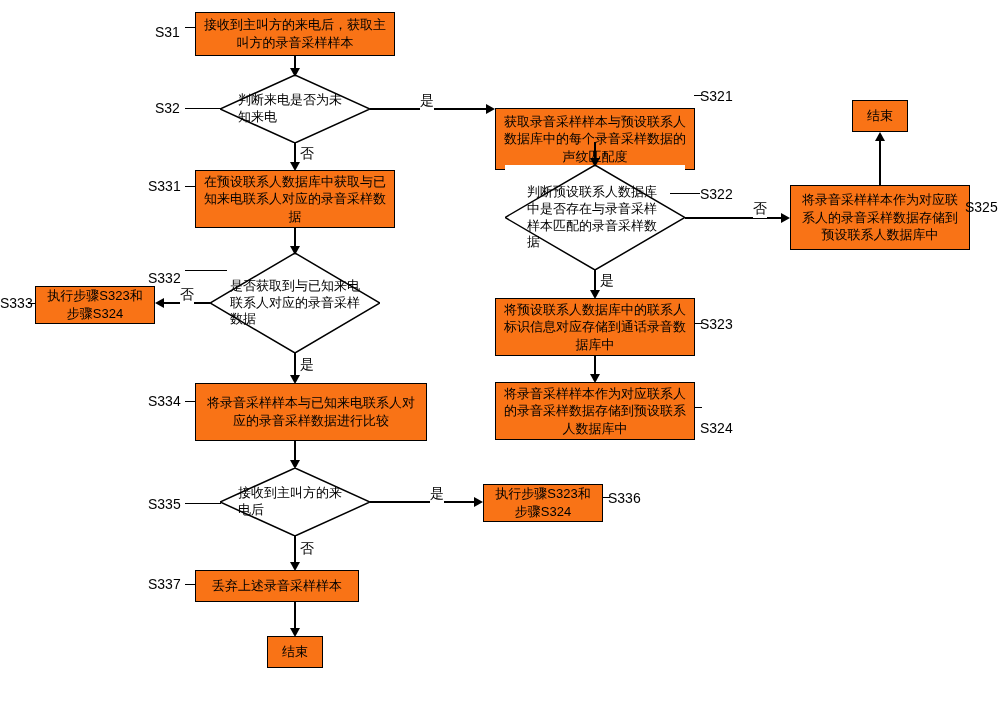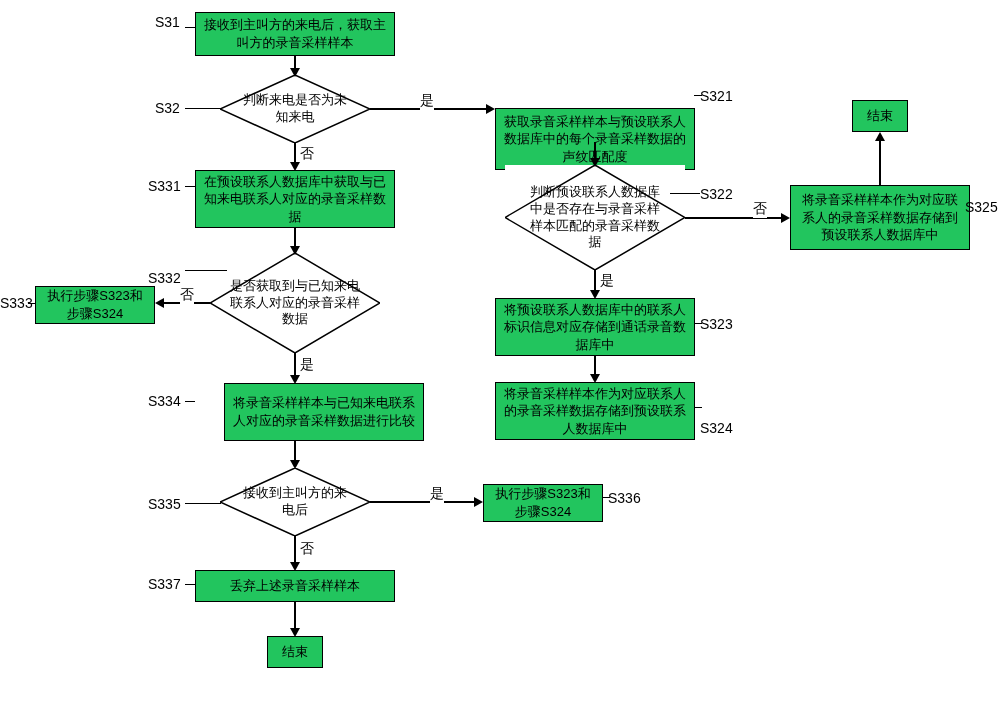--- a/index.html
+++ b/index.html
@@ -7,21 +7,21 @@
       width: 1000px;
       height: 712px;
       position: relative;
       background: #fff;
       font-family: "SimSun", "Microsoft YaHei", sans-serif;
       font-size: 13px;
     }
     .box {
       position: absolute;
       border: 1.5px solid #000;
-      background: #22c55e;
+      background: #f97316;
       display: flex;
       align-items: center;
       justify-content: center;
       text-align: center;
       padding: 4px 6px;
       line-height: 1.35;
     }
     .diamond {
       position: absolute;
       background: #fff;
@@ -29,21 +29,20 @@
     .diamond svg {
       position: absolute;
       top: 0; left: 0;
     }
     .diamond-text {
       position: absolute;
       top: 0; left: 0; right: 0; bottom: 0;
       display: flex;
       align-items: center;
       justify-content: center;
-      text-align: center;
       line-height: 1.3;
       padding: 0 18px;
     }
     .label {
       position: absolute;
       font-size: 14px;
       background: #fff;
     }
     .slabel {
       position: absolute;
@@ -77,21 +76,21 @@
       border-bottom: 5px solid transparent;
       border-right: 9px solid #000;
     }
   </style>
 </head>
 <body>
 
 <div class="box" style="left:195px; top:12px; width:200px; height:44px;">
   <span>接收到主叫方的来电后，获取主叫方的录音采样样本</span>
 </div>
-<div class="slabel" style="left:155px; top:14px;">S31</div>
+<div class="slabel" style="left:155px; top:24px;">S31</div>
 
 <div class="diamond" style="left:220px; top:75px; width:150px; height:68px;">
   <svg width="150" height="68">
       <polygon points="75,0 150,34 75,68 0,34" fill="#fff" stroke="#000" stroke-width="1.5"></polygon>
     </svg>
   <div class="diamond-text">
       <span>判断来电是否为未知来电</span>
     </div>
 </div>
 <div class="slabel" style="left:155px; top:100px;">S32</div>
@@ -143,41 +142,41 @@
       <span>是否获取到与已知来电联系人对应的录音采样数据</span>
     </div>
 </div>
 <div class="slabel" style="left:148px; top:270px;">S332</div>
 
 <div class="box" style="left:35px; top:286px; width:120px; height:38px;">
   <span>执行步骤S323和步骤S324</span>
 </div>
 <div class="slabel" style="left:0px; top:295px;">S333</div>
 
-<div class="box" style="left:195px; top:383px; width:200px; height:58px;margin-left:29px;">
+<div class="box" style="left:195px; top:383px; width:232px; height:58px;">
   <span>将录音采样样本与已知来电联系人对应的录音采样数据进行比较</span>
 </div>
 <div class="slabel" style="left:148px; top:393px;">S334</div>
 
 <div class="diamond" style="left:220px; top:468px; width:150px; height:68px;">
   <svg width="150" height="68">
       <polygon points="75,0 150,34 75,68 0,34" fill="#fff" stroke="#000" stroke-width="1.5"></polygon>
     </svg>
   <div class="diamond-text">
       <span>接收到主叫方的来电后</span>
     </div>
 </div>
 <div class="slabel" style="left:148px; top:496px;text-align:center;">S335</div>
 
 <div class="box" style="left:483px; top:484px; width:120px; height:38px;">
   <span>执行步骤S323和步骤S324</span>
 </div>
 <div class="slabel" style="left:608px; top:490px;">S336</div>
 
-<div class="box" style="left:195px; top:570px; width:200px; height:32px;">
+<div class="box" style="left:195px; top:570px; width:164px; height:32px;">
   <span>丢弃上述录音采样样本</span>
 </div>
 <div class="slabel" style="left:148px; top:576px;">S337</div>
 
 <div class="box" style="left:267px; top:636px; width:56px; height:32px;">
   <span>结束</span>
 </div>
 
 <div class="arrow-line" style="left:294px; top:56px; width:2px; height:14px;"></div>
 <div class="arrow-head arrow-down" style="left:290px; top:68px;"></div>

